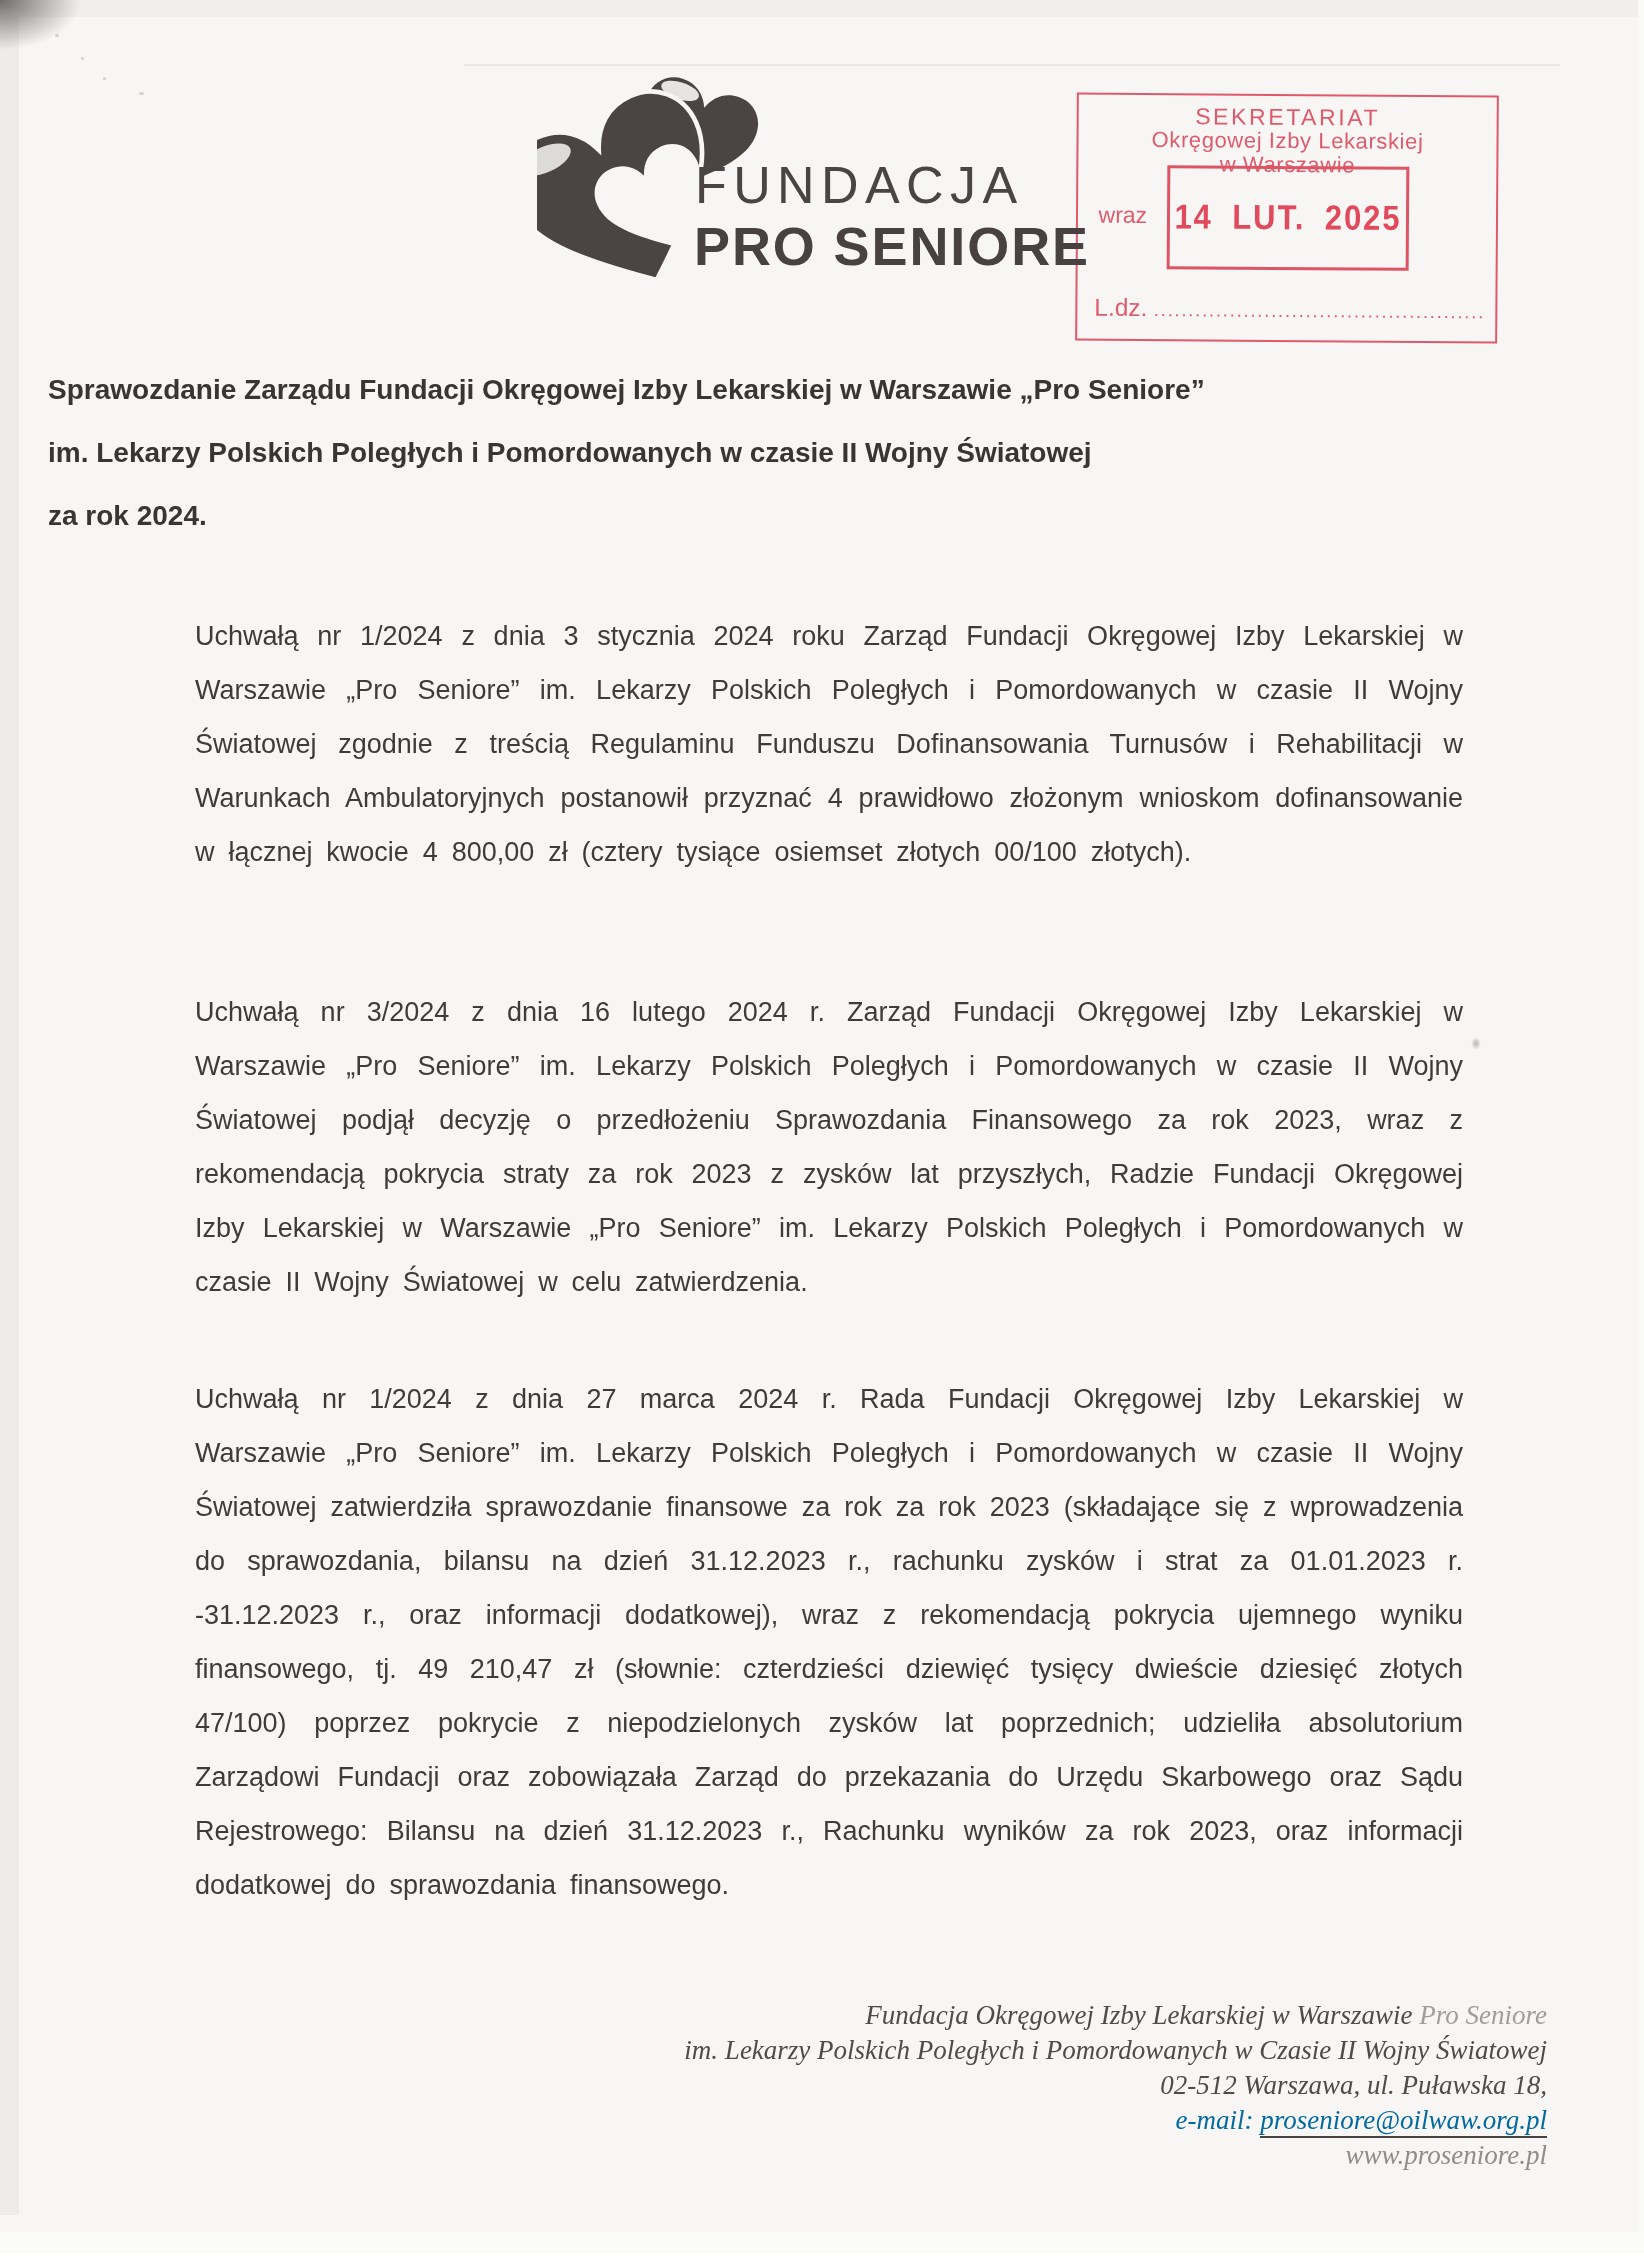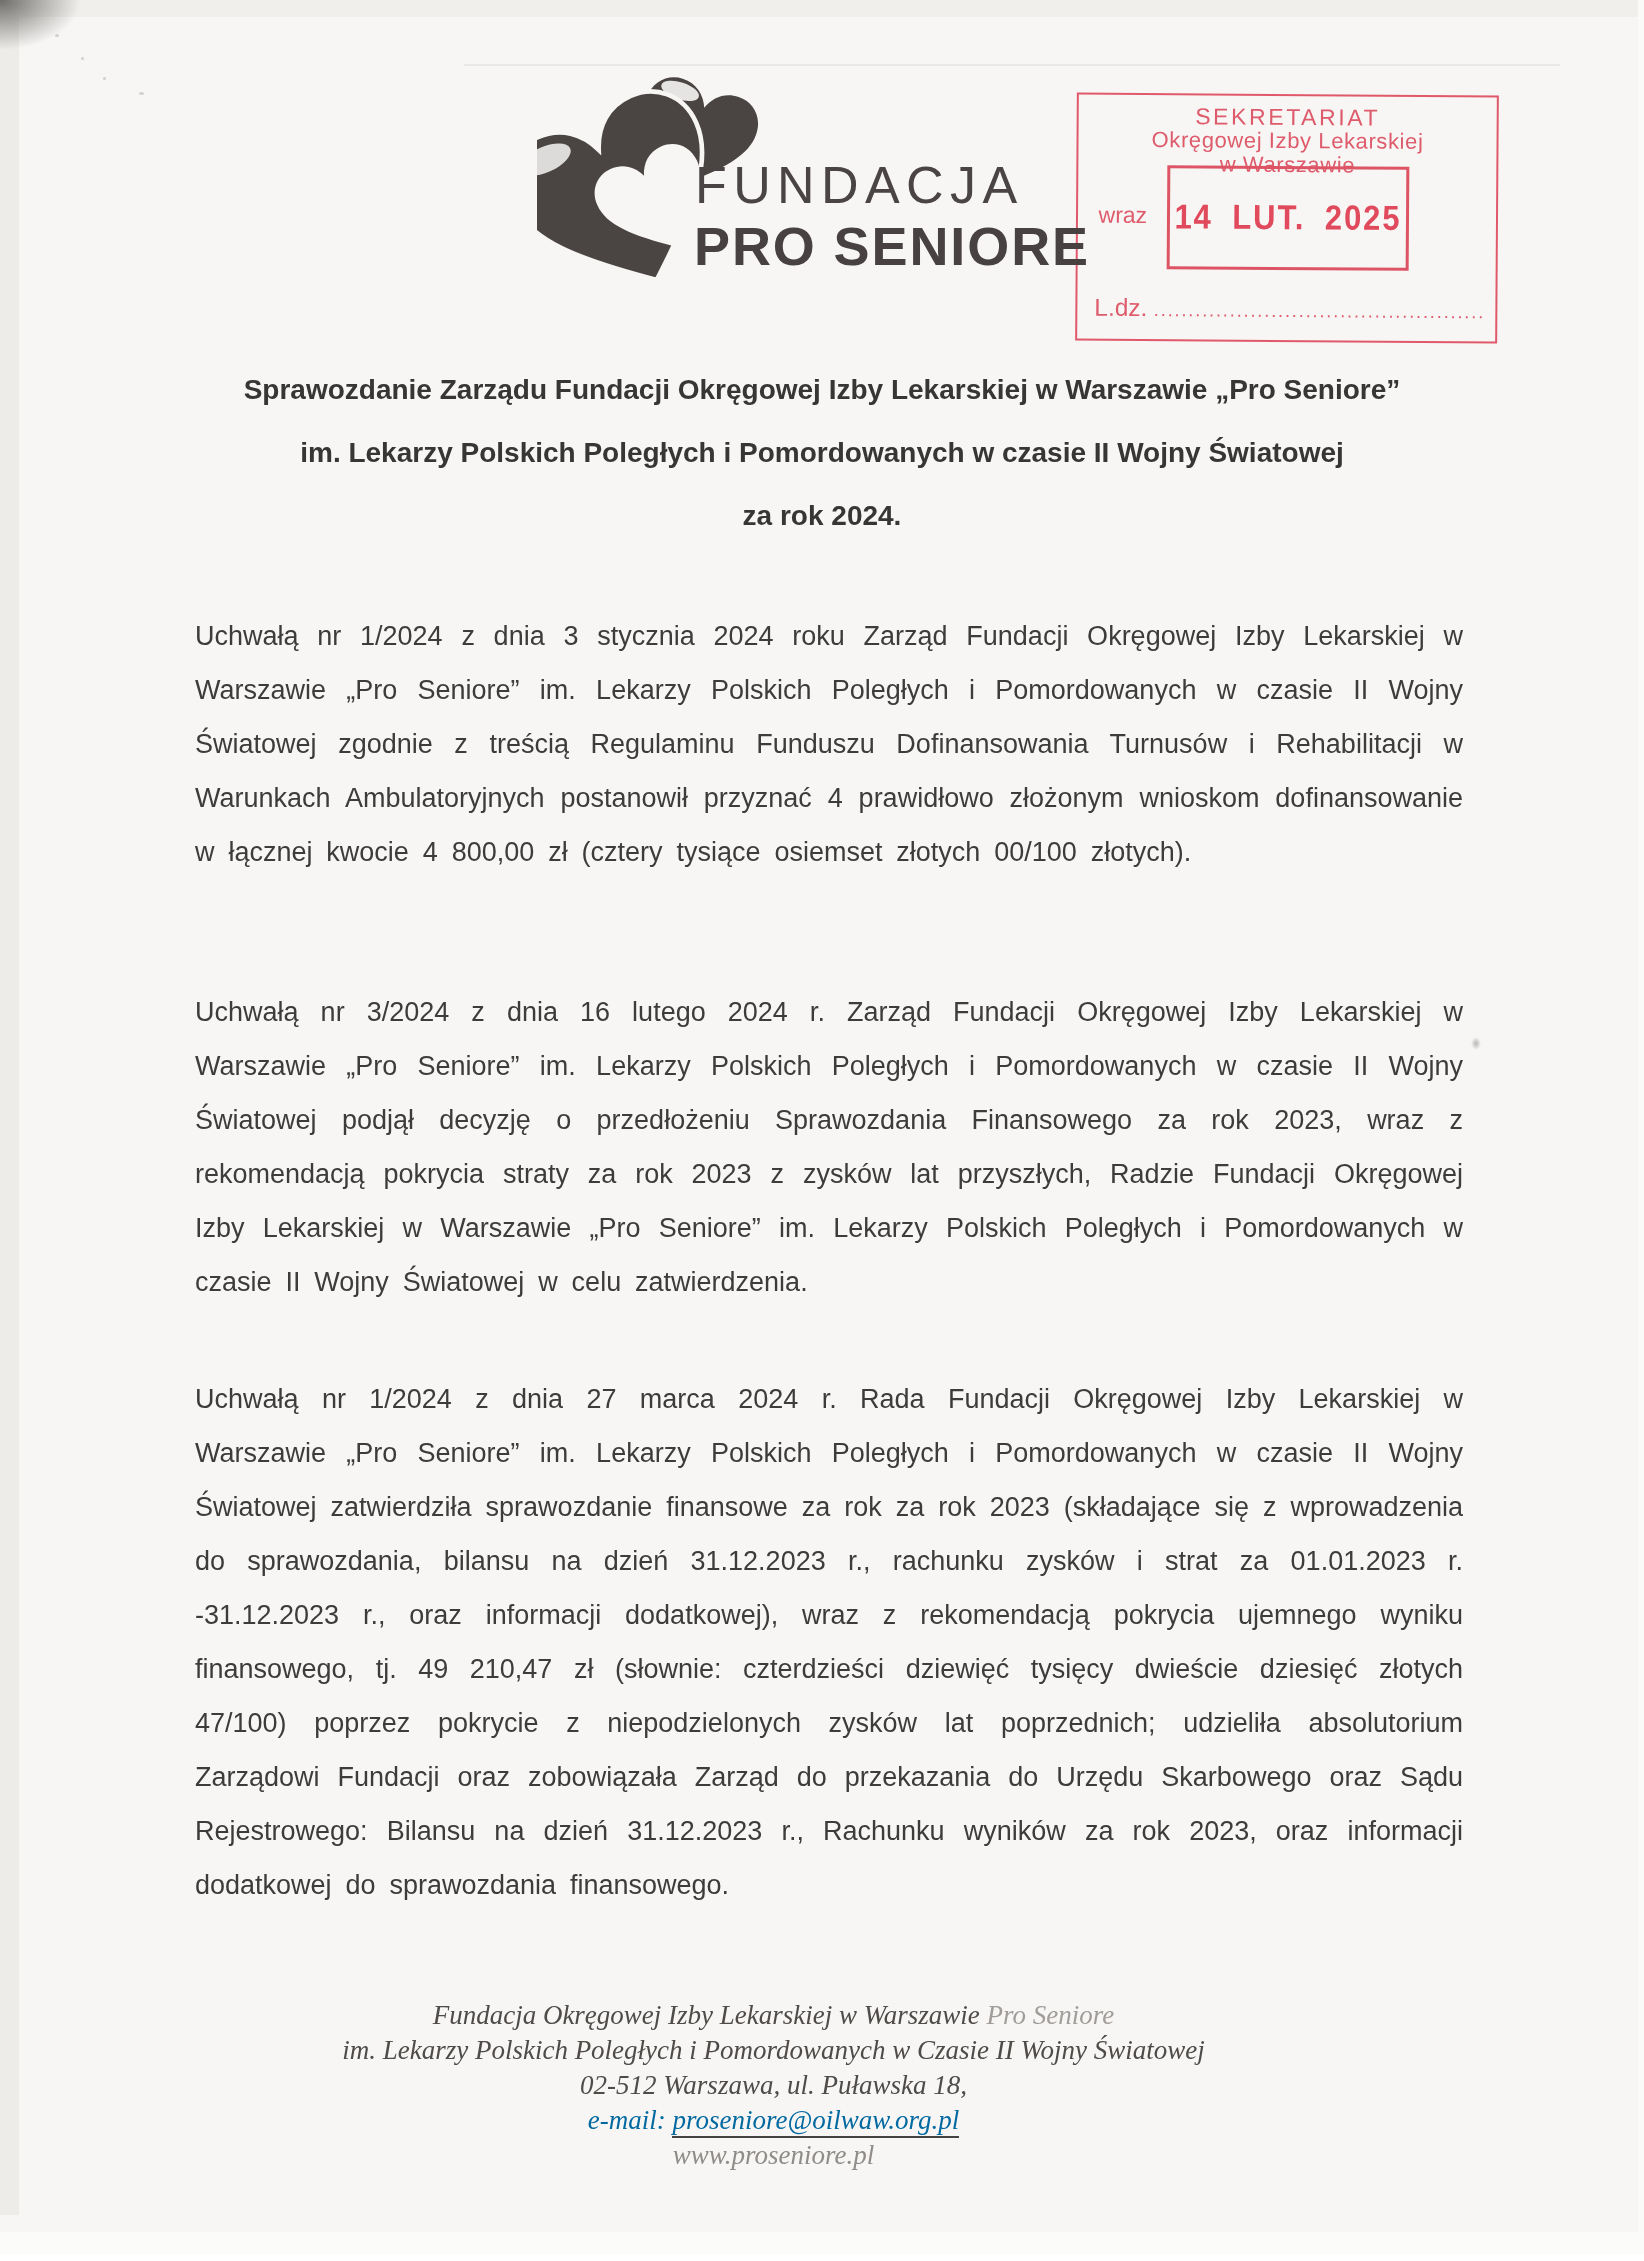--- a/index.html
+++ b/index.html
@@ -45,35 +45,35 @@
   }
   .date-value{
     font-size:31px;font-weight:700;letter-spacing:1.9px;word-spacing:9px;
     color:#e04a5c;white-space:nowrap;transform:scaleY(1.12);
   }
   .data-label{position:absolute;left:20.6px;top:107px;font-size:23px;}
   .ldz-row{position:absolute;left:17px;bottom:17px;right:10.3px;display:flex;align-items:baseline;font-size:24.5px;}
   .ldz-dots{flex:1;margin-left:6.4px;font-size:18px;letter-spacing:1.9px;overflow:hidden;white-space:nowrap;}
   
   .title{
-    position:absolute;left:48px;right:48px;top:358px;text-align:center;
+    position:absolute;left:48px;right:48px;top:358px;text-align:left;
     font-size:28px;font-weight:700;line-height:63px;color:#383634;
   }
   
   .para{
     position:absolute;left:195px;width:1268px;
     font-size:27px;line-height:54px;color:#3e3c3a;
     text-align:justify;text-align-last:left;word-spacing:6.4px;
   }
   .para.p1{top:609px;}
   .para.p2{top:985px;}
   .para.p3{top:1372px;}
   
   .footer{
-    position:absolute;left:0;top:1998px;width:1547px;text-align:center;
+    position:absolute;left:0;top:1998px;width:1547px;text-align:right;
     font-family:"Liberation Serif",serif;font-style:italic;
     font-size:27px;line-height:35px;color:#4e4b49;
   }
   .footer .accent{color:#a09d9a;}
   .footer .site{color:#8f8c89;}
   .footer .email-line{color:#0369a1;}
   .footer .email-link{border-bottom:2.6px solid #45423f;padding-bottom:1.3px;}
 </style>
 </head>
 <body>

